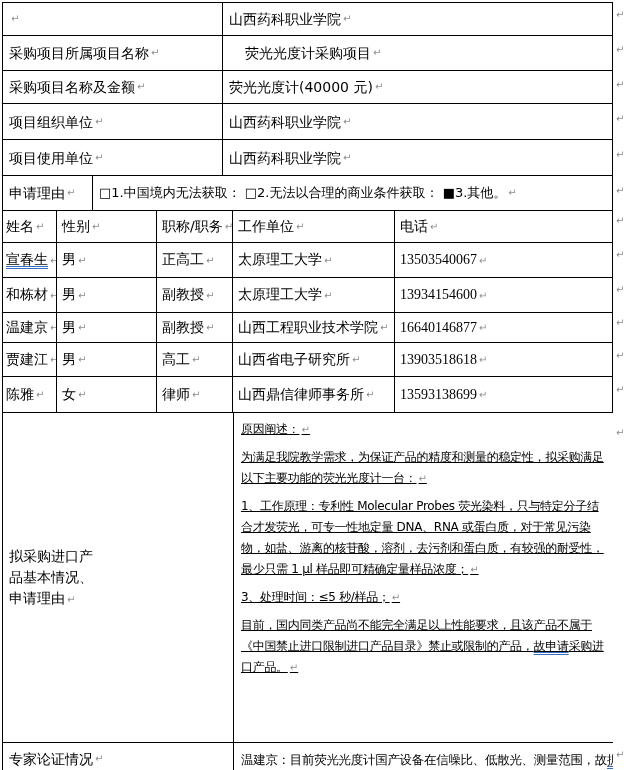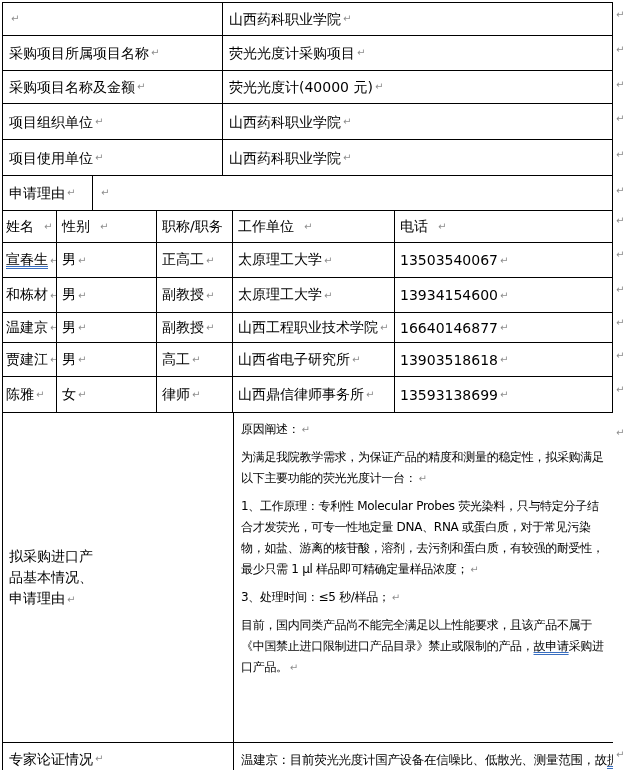--- a/index.html
+++ b/index.html
@@ -12,21 +12,21 @@
     border-top:1.5px solid #000;border-left:1.5px solid #000;
   }
   .r{display:flex;box-sizing:border-box;border-bottom:1.5px solid #000;}
   .c{
     box-sizing:border-box;border-right:1.5px solid #000;padding:0 6px;
     display:flex;align-items:center;overflow:hidden;line-height:20px;
   }
   .repeat-host{display:contents;}
   
   .info-rows .r:nth-of-type(1){height:33px;}
-  .info-rows .r:nth-of-type(2){height:35px;}
+  .info-rows .r:nth-of-type(2){height:35px;gap:16px;}
   .info-rows .r:nth-of-type(3){height:33px;}
   .info-rows .r:nth-of-type(4){height:36px;}
   .info-rows .r:nth-of-type(5){height:36px;}
   .w-label{width:220px;}
   .w-value{flex:1;}
   
   .r-apply{height:35px;}
   .w-apply-label{width:90px;}
   .w-apply-value{flex:1;font-size:13px;}
   
@@ -39,28 +39,28 @@
   .experts-rows .er:nth-of-type(2){height:35px;}
   .experts-rows .er:nth-of-type(3){height:30px;}
   .experts-rows .er:nth-of-type(4){height:34px;}
   .experts-rows .er:nth-of-type(5){height:35px;border-bottom:none;}
   .ec{box-sizing:border-box;border-right:1.5px solid #000;padding:0 5px;
       display:flex;align-items:center;overflow:hidden;white-space:nowrap;}
   .col-name{width:54px;padding:0 3px;}
   .col-gender{width:100px;}
   .col-title{width:76px;}
   .col-org{width:162px;}
-  .col-phone{flex:1;}
-  .eh .ec{white-space:nowrap;gap:8px;}
+  .col-phone{flex:1;font-family:Liberation Serif, serif;}
+  .eh .ec{white-space:nowrap;}
   
   .r-import{height:330px;}
   .w-import-label{width:231px;}
   .w-import-content{flex:1;display:block;padding:6px 7px 0 7px;font-size:12px;
       letter-spacing:-0.3px;line-height:21px;}
-  .w-import-content p{margin:0 0 7px 0;}
+  .w-import-content p{margin:0 0 7px 0;text-decoration:underline;}
   
   .r-opinion{height:60px;border-bottom:none;}
   .w-op-label{width:231px;align-items:flex-start;padding-top:6px;}
   .w-op-value{flex:1;display:block;padding:7px 6px 0 7px;font-size:12.5px;
       letter-spacing:-0.3px;white-space:nowrap;overflow:hidden;line-height:20px;}
   
   .c-lines{flex-direction:column;align-items:flex-start;justify-content:center;}
   .c-lines div{white-space:nowrap;line-height:21px;}
   
   .pmark{color:#8d8d8d;font-size:10px;margin-left:2px;letter-spacing:0;}
@@ -135,20 +135,21 @@
         </div>
       </div>
 
     
     <div class="r r-apply">
       <div class="c w-apply-label">
           <span>申请理由</span>
           <span class="pmark">↵</span>
         </div>
       <div class="c w-apply-value">
+          <span>□1.中国境内无法获取： □2.无法以合理的商业条件获取： ■3.其他。</span>
           <span class="pmark">↵</span>
         </div>
     </div>
 
     
     <div class="r r-experts">
       <div class="exp-table">
         <div class="er er-head eh">
           <div class="ec col-name">
               <span>姓名</span>

